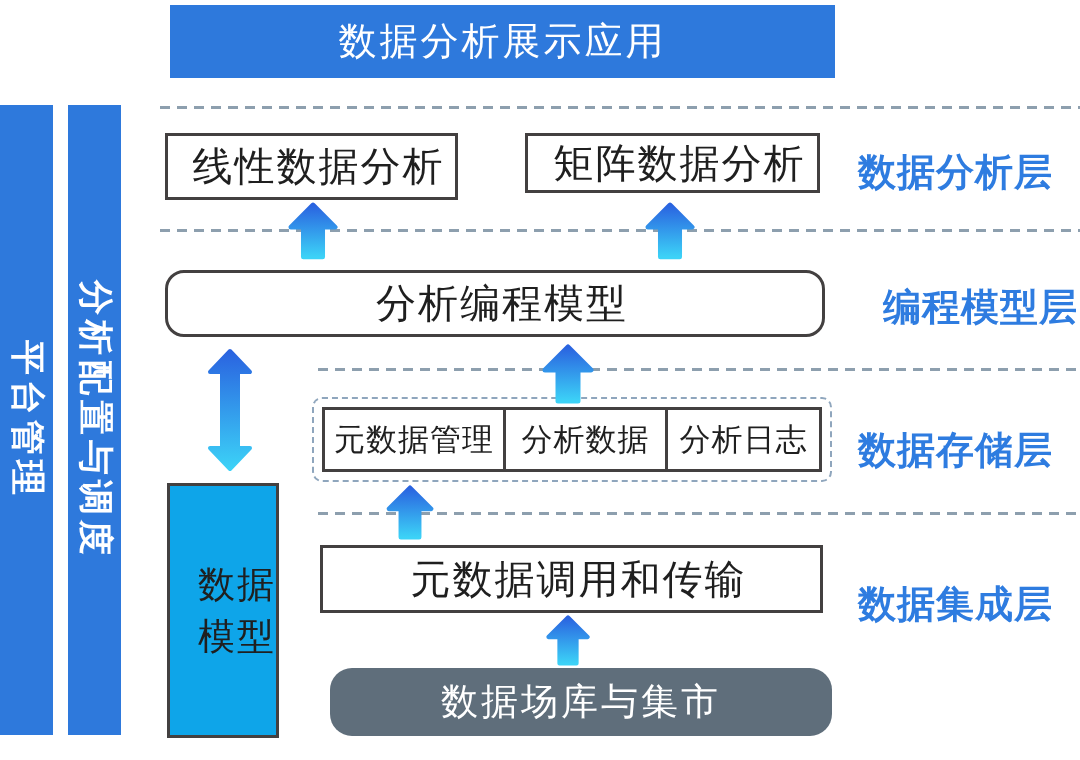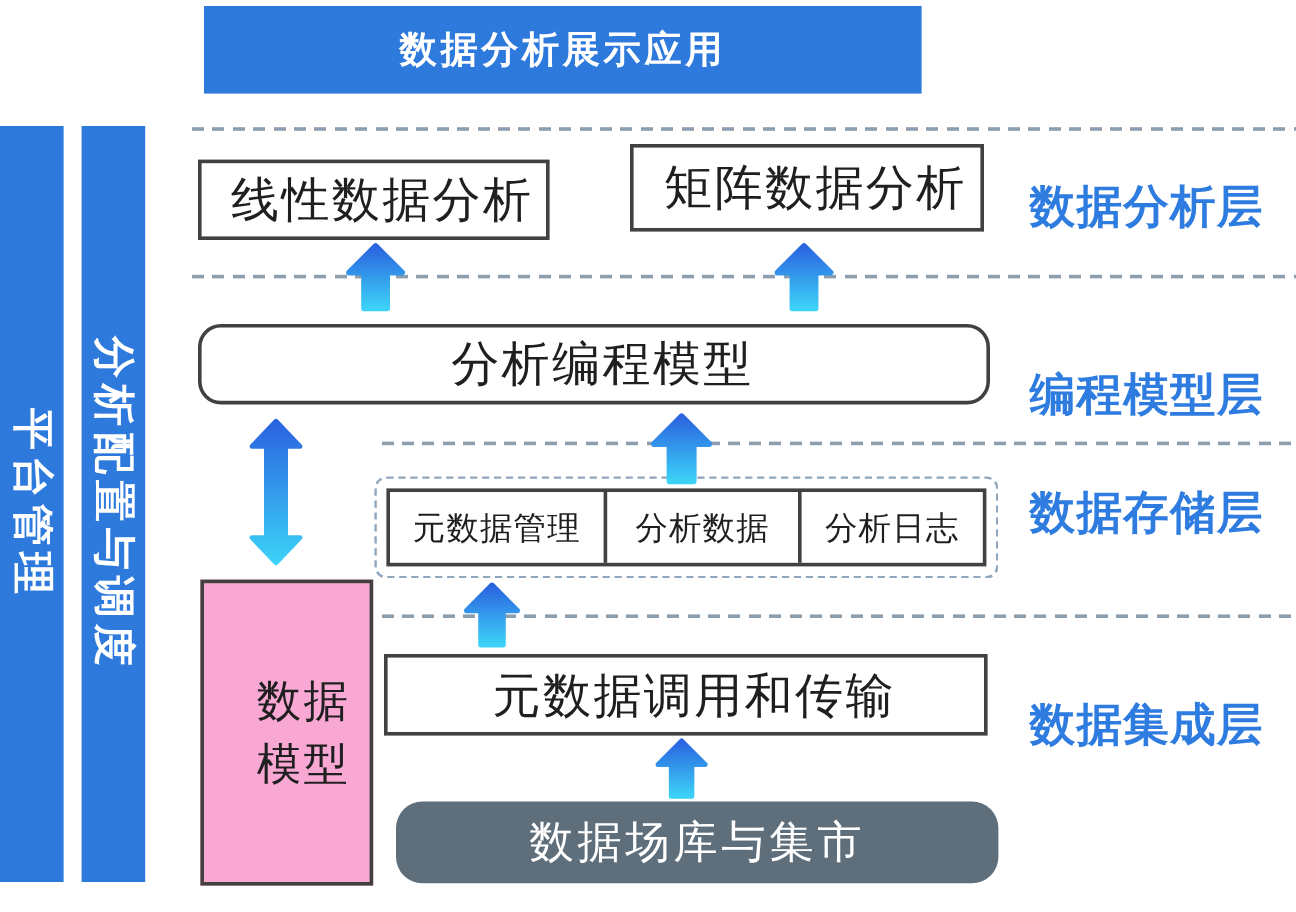--- a/index.html
+++ b/index.html
@@ -14,22 +14,22 @@
   html,body{margin:0;padding:0;background:#fff;}
   body{font-family:"Liberation Sans","DejaVu Sans",sans-serif;}
   .stage{position:relative;width:1080px;height:760px;background:#fff;overflow:hidden;}
 
   .corner-title{
     position:absolute;left:8px;top:0px;width:120px;
     font-size:40px;font-weight:bold;color:#0B0B0B;line-height:50px;letter-spacing:2px;
   }
 
   .banner{
-    position:absolute;left:170px;top:5px;width:598px;height:73px;
-    background:var(--primary-blue);color:#fff;font-size:31px;font-weight:bold;letter-spacing:3px;
+    position:absolute;left:170px;top:5px;width:665px;height:73px;
+    background:var(--primary-blue);color:#fff;font-size:38px;font-weight:normal;letter-spacing:3px;
     display:flex;align-items:center;justify-content:center;
   }
 
   .vbar{position:absolute;top:105px;height:630px;background:var(--primary-blue);}
   .vbar-1{left:0px;width:53px;}
   .vbar-2{left:68px;width:53px;}
   .vbar-label{
     position:absolute;top:50%;left:50%;
     transform:translate(-50%,-50%) rotate(90deg);
     white-space:nowrap;color:#fff;font-size:35px;font-weight:bold;letter-spacing:5px;
@@ -55,27 +55,27 @@
   .storage-dash{
     position:absolute;left:312px;top:397px;width:520px;height:85px;
     border:2px dashed var(--storage-dash-border);border-radius:10px;box-sizing:border-box;
   }
   .storage-row{
     position:absolute;left:322px;top:407px;width:500px;height:65px;
     display:flex;border:3px solid var(--box-border);box-sizing:border-box;background:#fff;
   }
   .storage-cell{
     display:flex;align-items:center;justify-content:center;
-    font-size:27px;color:var(--text-dark);box-sizing:border-box;letter-spacing:1px;text-align:center;
+    font-size:31px;color:var(--text-dark);box-sizing:border-box;letter-spacing:1px;text-align:center;
   }
   .storage-cell + .storage-cell{border-left:3px solid var(--box-border);}
 
   .data-model{
-    position:absolute;left:167px;top:483px;width:144px;height:255px;
-    border:3px solid var(--box-border);box-sizing:border-box;background:#f9a8d4;
+    position:absolute;left:167px;top:483px;width:112px;height:255px;
+    border:3px solid var(--box-border);box-sizing:border-box;background:#0ea5e9;
     display:flex;flex-direction:column;align-items:center;justify-content:center;
     font-size:37px;color:var(--text-dark);line-height:52px;letter-spacing:2px;padding-left:28px;
   }
 
   .source-box{
     position:absolute;left:330px;top:668px;width:502px;height:68px;border-radius:22px;
     background:var(--source-gray);color:#fff;font-size:37px;letter-spacing:3px;
     display:flex;align-items:center;justify-content:center;
   }
 
@@ -100,28 +100,28 @@
   <div class="vbar vbar-2">
     <span class="vbar-label">分析配置与调度</span>
   </div>
 
   <div class="dash-line" style="left:160px;top:106px;width:920px;"></div>
   <div class="dash-line" style="left:160px;top:229px;width:920px;"></div>
   <div class="dash-line" style="left:318px;top:368px;width:762px;"></div>
   <div class="dash-line" style="left:318px;top:512px;width:762px;"></div>
 
   <div class="layer-label" style="top:147px;">数据分析层</div>
-  <div class="layer-label" style="top:304px;">编程模型层</div>
-  <div class="layer-label" style="top:402px;">数据存储层</div>
+  <div class="layer-label" style="top:282px;text-align:right;">编程模型层</div>
+  <div class="layer-label" style="top:425px;">数据存储层</div>
   <div class="layer-label" style="top:579px;">数据集成层</div>
 
   <div class="node node-lg" style="left:165px;top:133px;width:293px;height:67px;">
     <span>线性数据分析</span>
   </div>
-  <div class="node node-lg" style="left:525px;top:120px;width:295px;height:73px;">
+  <div class="node node-lg" style="left:525px;top:133px;width:295px;height:60px;">
     <span>矩阵数据分析</span>
   </div>
 
   <div class="node node-lg" style="left:165px;top:270px;width:660px;height:67px;border-radius:19px;">
     <span>分析编程模型</span>
   </div>
 
   <div class="storage-dash"></div>
   <div class="storage-row">
     <div class="storage-cell" style="width:178px;">

